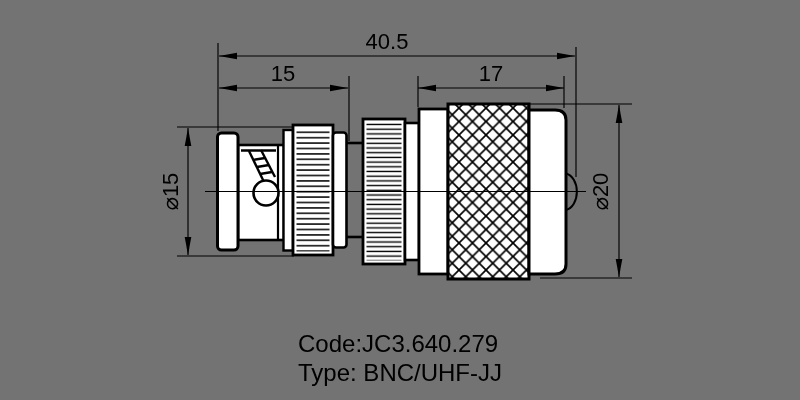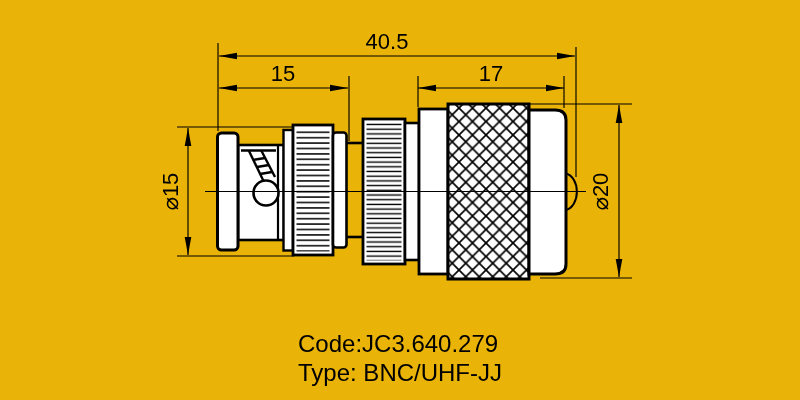--- a/index.html
+++ b/index.html
@@ -1,19 +1,19 @@
 <!DOCTYPE html>
 <html><head>
 <meta charset="utf-8">
 <style>
   html,body{margin:0;padding:0;}
   .canvas{
     position:relative;
     width:800px;height:400px;
-    background:#eab308;
+    background:#737373;
     font-family:"Liberation Sans", sans-serif;
     overflow:hidden;
   }
   svg text{
     font-family:"Liberation Sans", sans-serif;
     fill:#000000;
   }
   .dim-text{font-size:22px;}
   .footer-text{font-size:24px;}
 </style>

